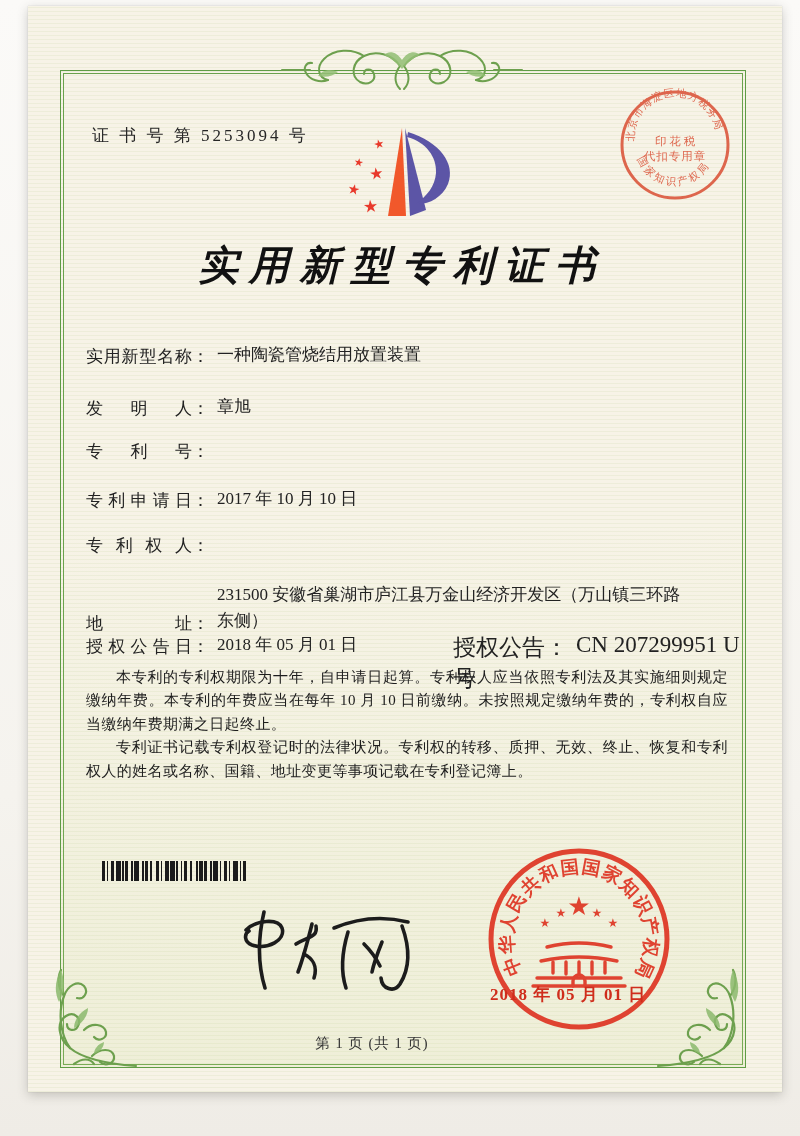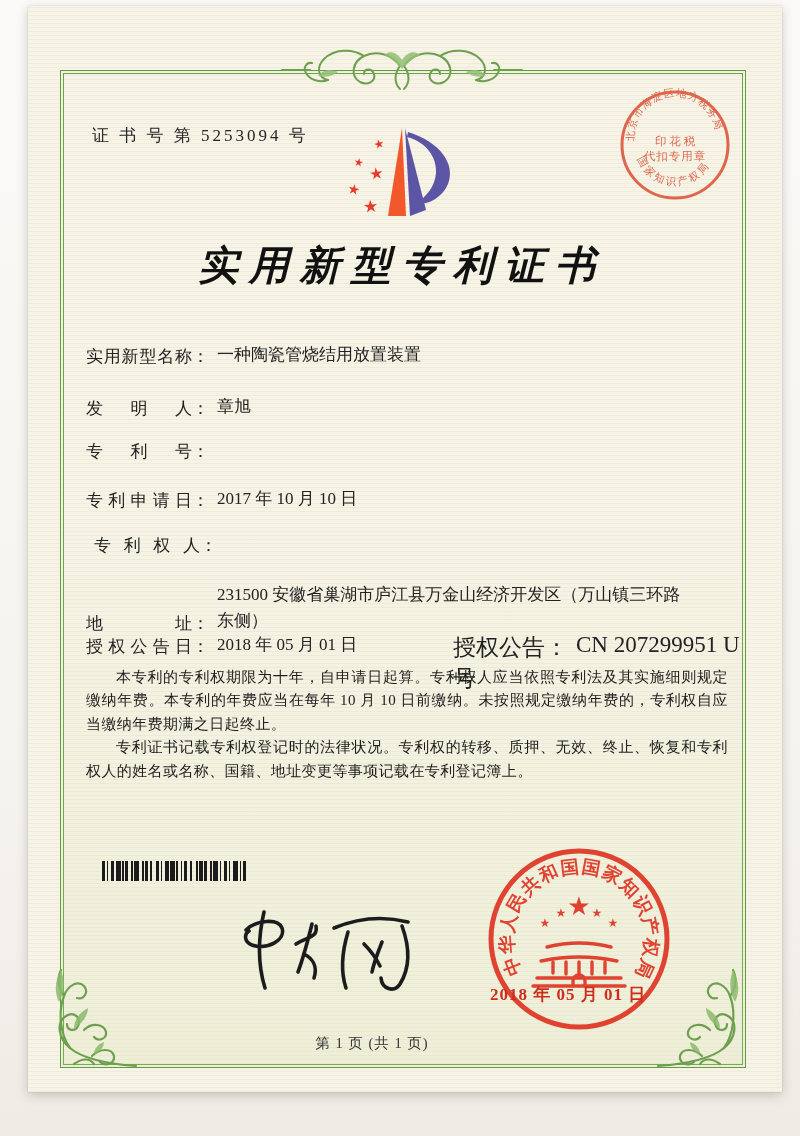--- a/index.html
+++ b/index.html
@@ -143,21 +143,21 @@
     </div>
     <div class="abs field-row" style="top:434px;">
       <span class="field-label">专利号</span>
         <span class="field-colon">：</span>
     </div>
     <div class="abs field-row" style="top:480px;">
       <span class="field-label">专利申请日</span>
         <span class="field-colon">：</span>
       <span class="field-value">2017 年 10 月 10 日</span>
     </div>
-    <div class="abs field-row" style="top:528px;margin-left:8px;">
+    <div class="abs field-row" style="top:528px;">
       <span class="field-label">专利权人</span>
         <span class="field-colon">：</span>
     </div>
     <div class="abs field-row" style="top:576px;">
       <span class="field-label">地址</span>
         <span class="field-colon">：</span>
       <span class="field-value value-narrow">231500 安徽省巢湖市庐江县万金山经济开发区（万山镇三环路东侧）</span>
     </div>
     <div class="abs field-row" style="top:626px;position:absolute;">
       <span class="field-label">授权公告日</span>

